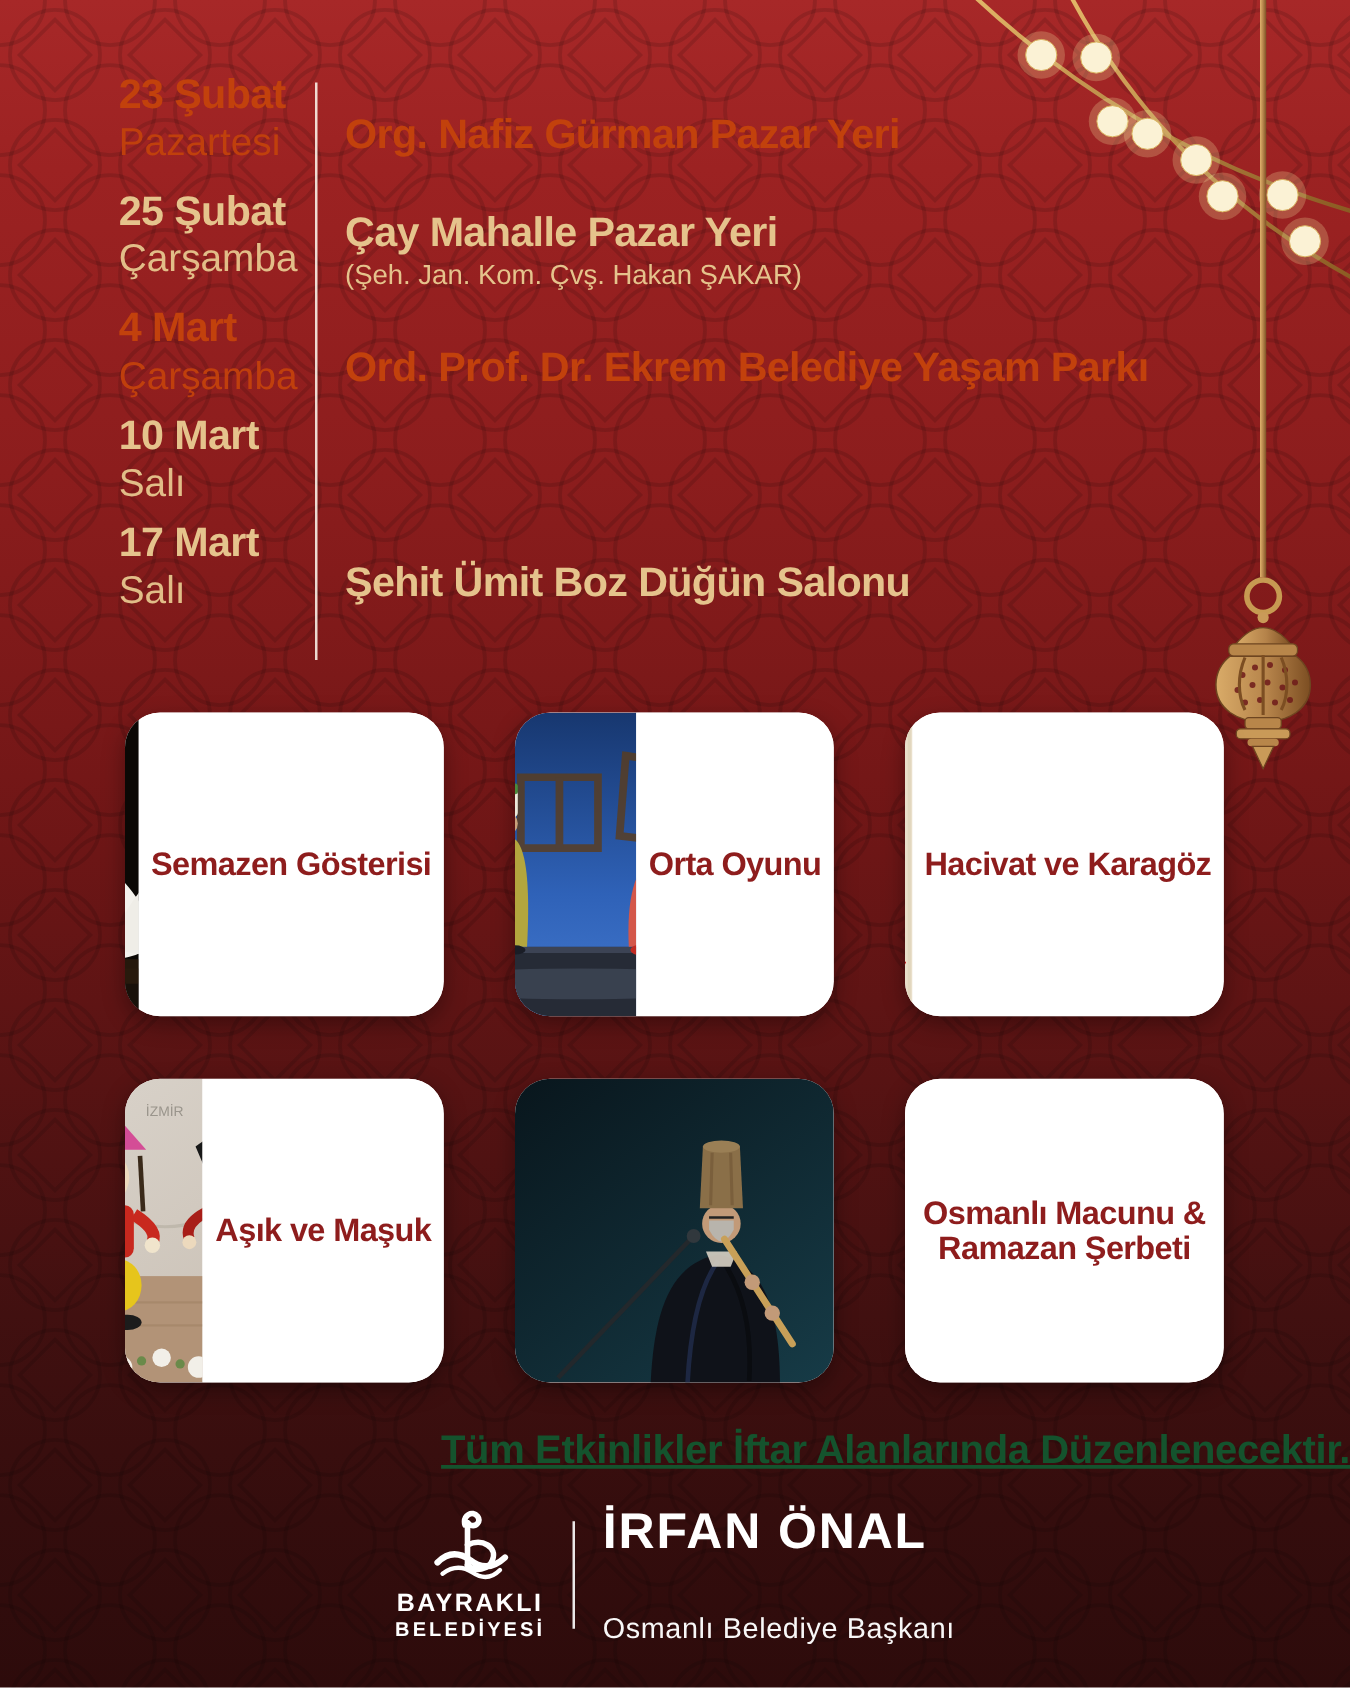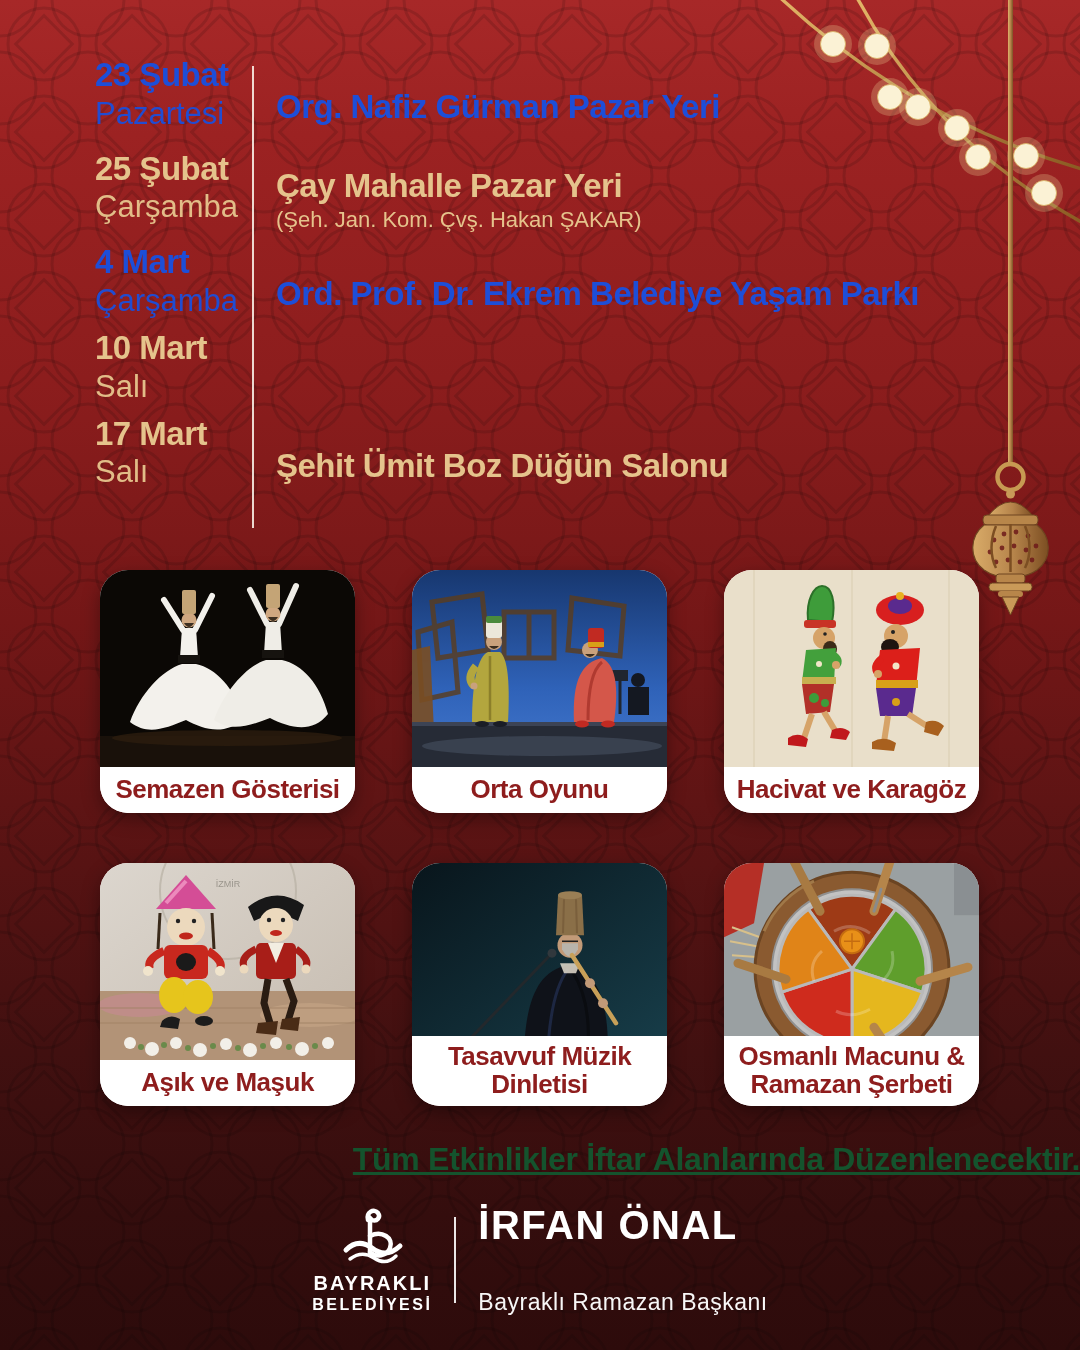--- a/index.html
+++ b/index.html
@@ -16,32 +16,32 @@
   
   .schedule { position:absolute; left:95px; top:58px; width:905px; display:flex; flex-direction:column; gap:12px; }
   .s-row { display:flex; align-items:center; min-height:70px; }
   .s-date-block { width:157px; flex-shrink:0; }
   .s-date { font-size:33px; font-weight:bold; letter-spacing:-0.5px; line-height:1.05; }
   .s-day  { font-size:31px; font-weight:400; margin-top:3px; opacity:.97; }
   .s-venue-block { flex:1; padding-left:24px;margin-top:24px; }
   .s-venue { font-size:33px; font-weight:bold; letter-spacing:-0.5px; line-height:1.08; }
   .s-note  { font-size:22px; font-weight:400; margin-top:4px; }
   .s-note:empty { display:none; }
-  .tone-white { color:#1d4ed8; }
+  .tone-white { color:#c2410c; }
   .tone-gold  { color:#e5c38c; }
   .schedule-divider { position:absolute; left:252px; top:66px; width:2px; height:462px; background:rgba(255,250,240,.85); }
 
   
   .events-grid {
     position:absolute; left:100px; top:570px; width:880px;
     display:grid; grid-template-columns:repeat(3,255px); column-gap:57px; row-gap:50px;
   }
   .event-card {
     width:255px; height:243px; border-radius:28px; overflow:hidden;
-    background:#fff; display:flex; flex-direction:column;
+    background:#fff; display:flex; 
     box-shadow:0 6px 18px rgba(0,0,0,.35);
   }
   .event-photo { flex:1; min-height:0; }
   .event-photo svg { width:100%; height:100%; display:block; }
   .event-caption {
     background:#fff; min-height:46px; padding:7px 10px;
     display:flex; align-items:center; justify-content:center; text-align:center;
     color:#8e1d1d; font-weight:bold; font-size:26px; line-height:1.07; letter-spacing:-0.5px;
   }
 
@@ -471,21 +471,20 @@
           <path d="M146,44 L170,44 L172,84 L144,84 Z" fill="#8a6f48"></path>
           <ellipse cx="158" cy="44" rx="12" ry="4" fill="#9a7f55"></ellipse>
           <line x1="152" y1="48" x2="151" y2="82" stroke="#7a5f3c" stroke-width="2"></line>
           <line x1="164" y1="48" x2="165" y2="82" stroke="#7a5f3c" stroke-width="2"></line>
           <line x1="160" y1="104" x2="204" y2="172" stroke="#c8a058" stroke-width="4.5" stroke-linecap="round"></line>
           <circle cx="178" cy="132" r="5" fill="#c29a78"></circle>
           <circle cx="191" cy="152" r="5" fill="#c29a78"></circle>
         </g>
       </svg>
     </div>
-    <div class="event-caption">Tasavvuf Müzik Dinletisi</div>
   </div>
 
   <div class="event-card">
     <div class="event-photo">
       <svg viewBox="0 0 255 197" preserveAspectRatio="xMidYMid slice">
         <rect width="255" height="197" fill="#9aa0a2"></rect>
         <path d="M0,0 L42,0 L30,72 L0,86 Z" fill="#b52f26"></path>
         <rect x="230" width="25" height="64" fill="#8a8f92"></rect>
         <g stroke="#d8c08a" stroke-width="2">
           <line x1="36" y1="86" x2="8" y2="76"></line>
@@ -539,15 +538,15 @@
         <path d="M18,44 Q30,32 44,42 Q58,53 72,40" stroke-width="5"></path>
         <path d="M22,53 Q34,44 46,52 Q58,60 68,50" stroke-width="3.5"></path>
       </g>
     </svg>
     <div class="muni-top">BAYRAKLI</div>
     <div class="muni-bottom">BELEDİYESİ</div>
   </div>
   <div class="brand-divider"></div>
   <div class="brand-right">
     <div class="mayor-name">İRFAN ÖNAL</div>
-    <div class="mayor-title">Bayraklı Ramazan Başkanı</div>
+    <div class="mayor-title">Osmanlı Belediye Başkanı</div>
   </div>
 </div>
 
 </body></html>

